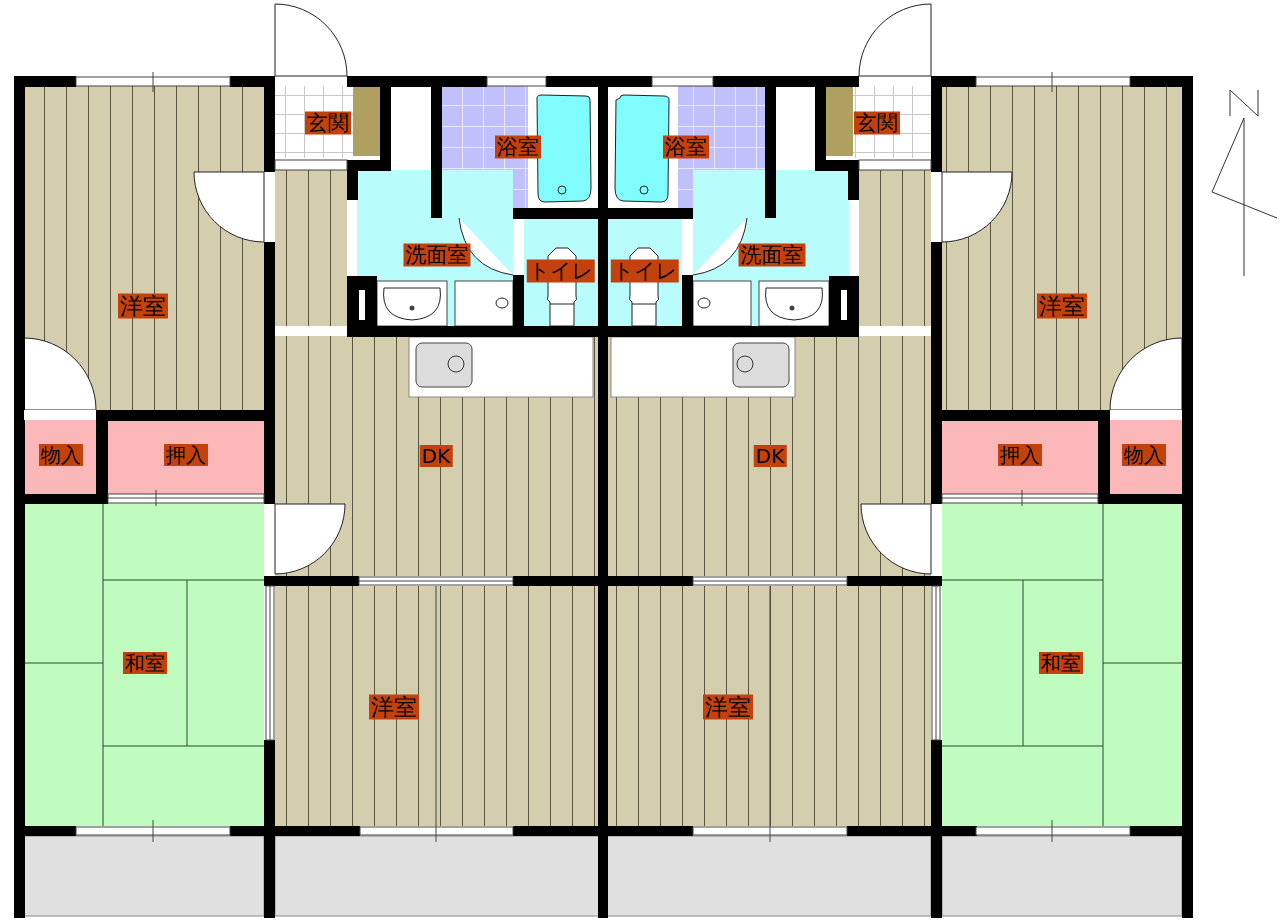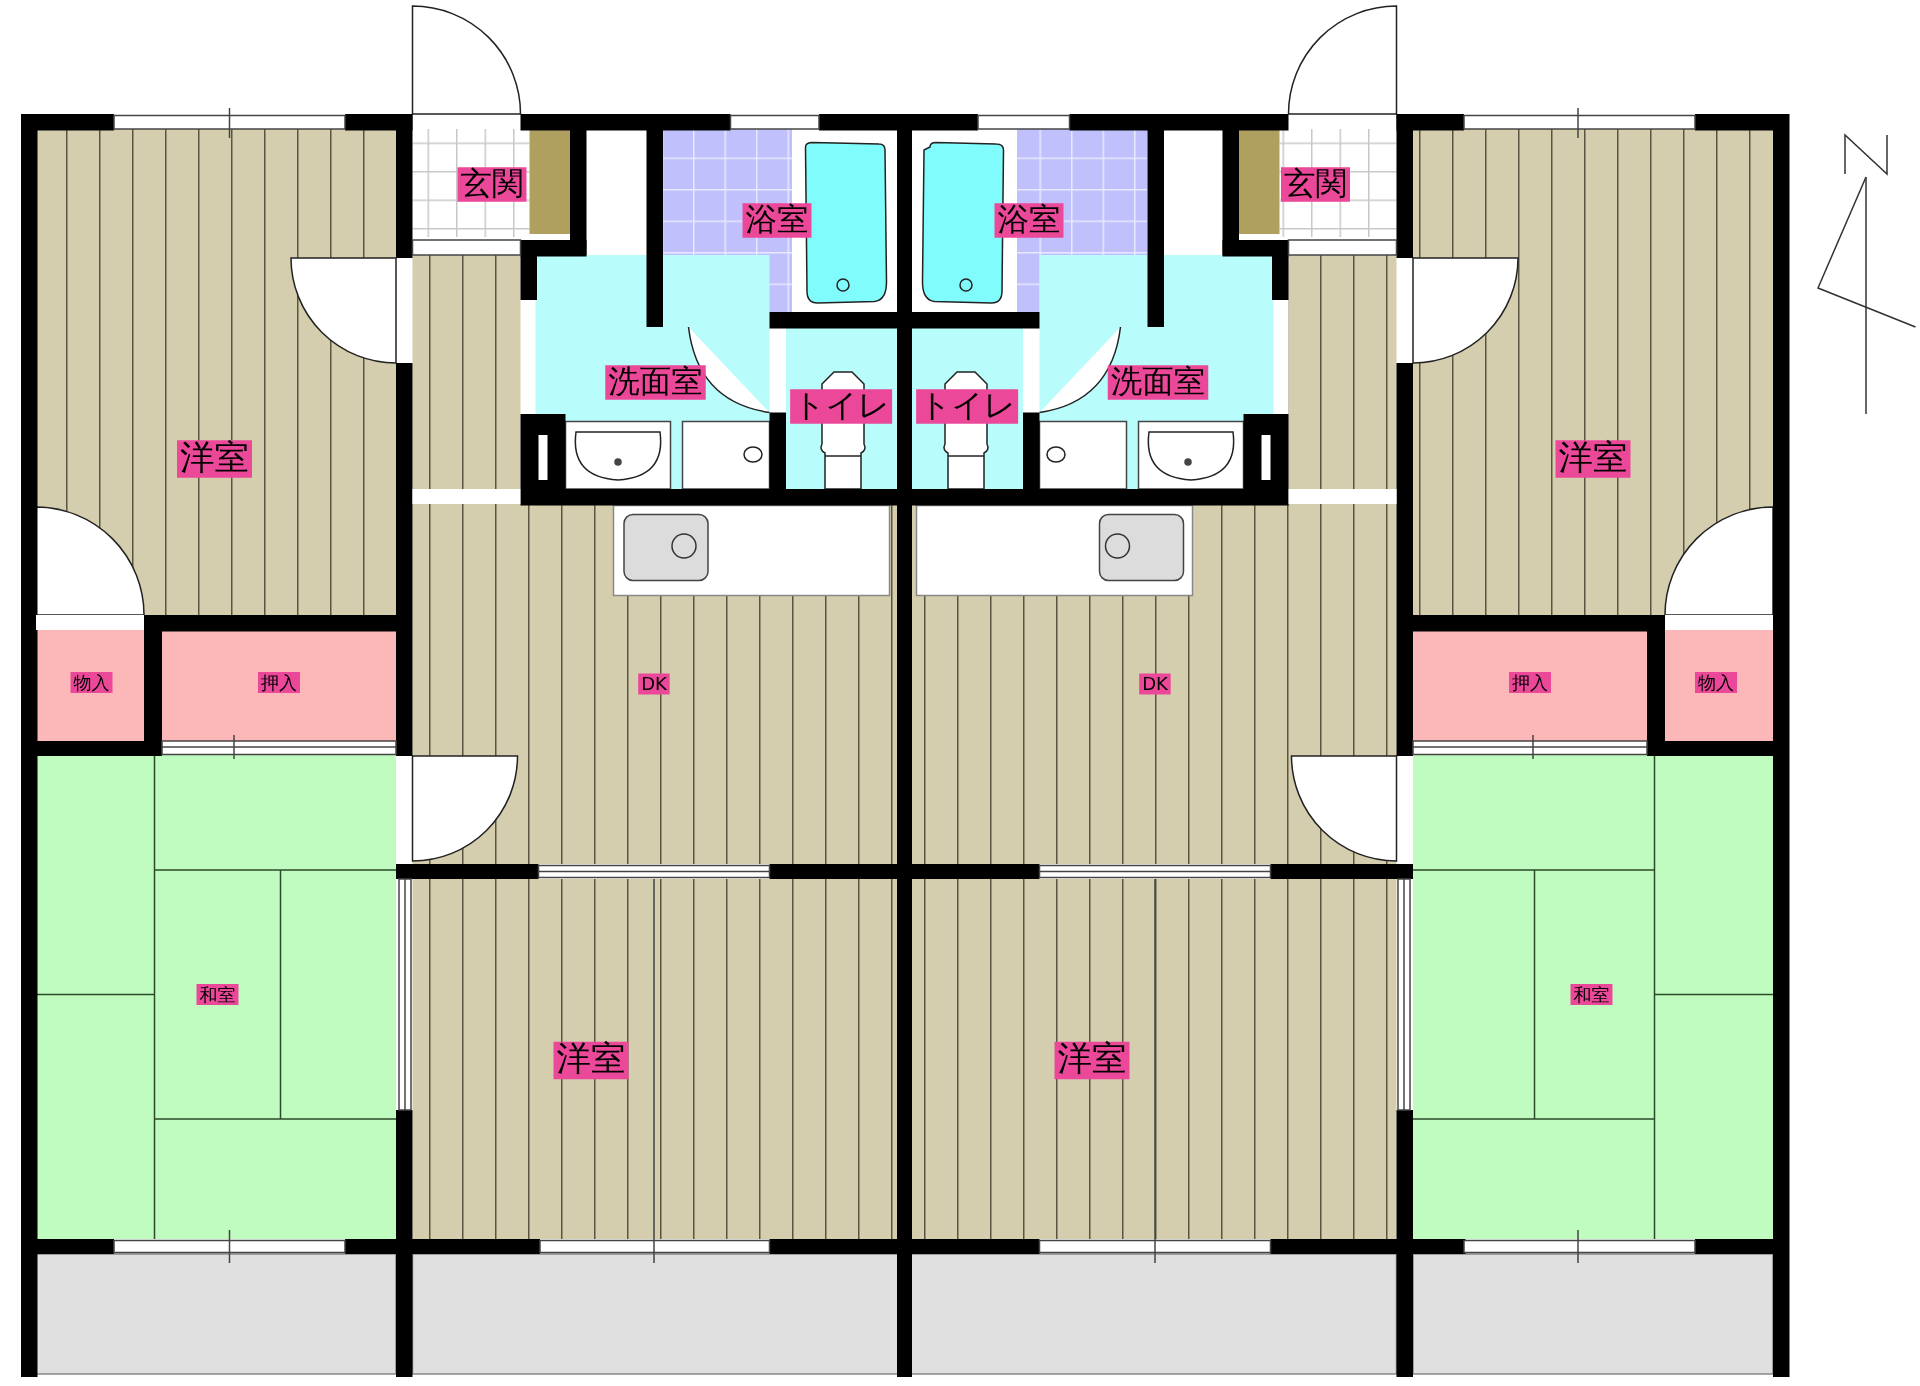--- a/index.html
+++ b/index.html
@@ -1,21 +1,21 @@
 <!DOCTYPE html>
 <html><head>
 <meta charset="utf-8">
 <style>
   html, body { margin:0; padding:0; background:#ffffff; }
   body { width:1280px; height:924px; overflow:hidden; position:relative; font-family:"DejaVu Sans", sans-serif; }
   #plan { position:absolute; left:0; top:0; width:1280px; height:924px; }
-  .lbl { position:absolute; background:#ec4899; color:#000; font-family:"DejaVu Sans", sans-serif; line-height:1; padding:1px 2px; white-space:nowrap; transform:translate(-50%,-50%); }
+  .lbl { position:absolute; background:#c2410c; color:#000; font-family:"DejaVu Sans", sans-serif; line-height:1; padding:1px 2px; white-space:nowrap; transform:translate(-50%,-50%); }
   .lbl.big { font-size:23px; }
   .lbl.mid { font-size:21px; }
-  .lbl.sm { font-size:12px; }
+  .lbl.sm { font-size:20px; }
 </style>
 </head>
 <body>
 
 <svg id="plan" viewBox="0 0 1280 924" xmlns="http://www.w3.org/2000/svg">
   <defs>
     <pattern id="wood" width="22" height="10" patternUnits="userSpaceOnUse">
       <rect width="22" height="10" fill="#d4ceae"></rect>
       <line x1="0.5" y1="0" x2="0.5" y2="10" stroke="#5a5540" stroke-width="1"></line>
     </pattern>

